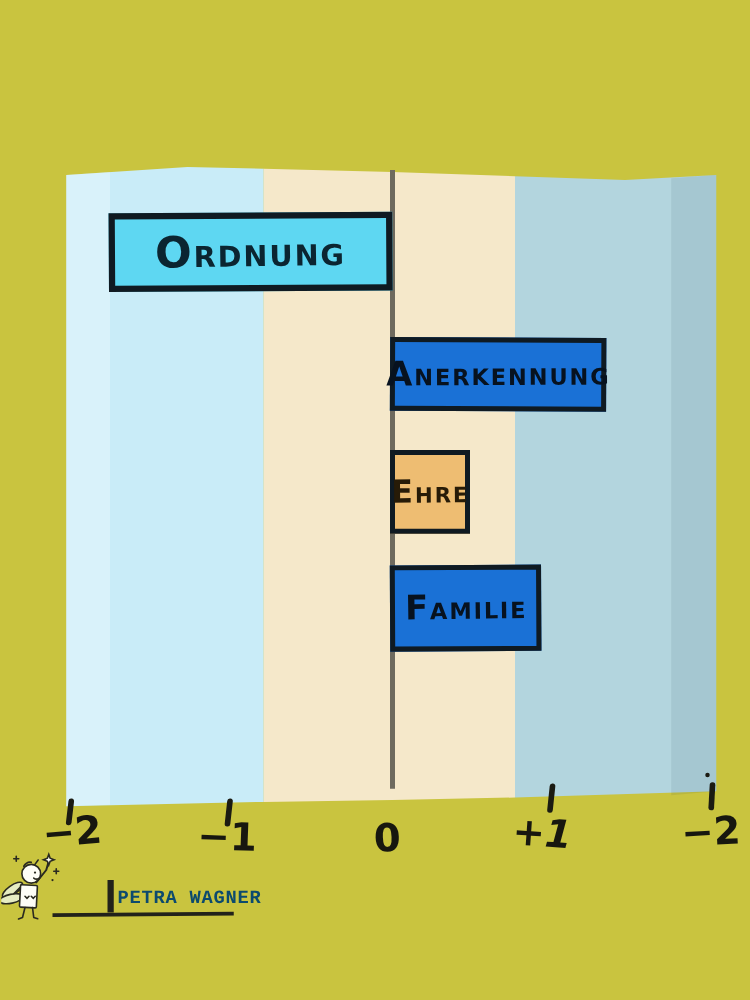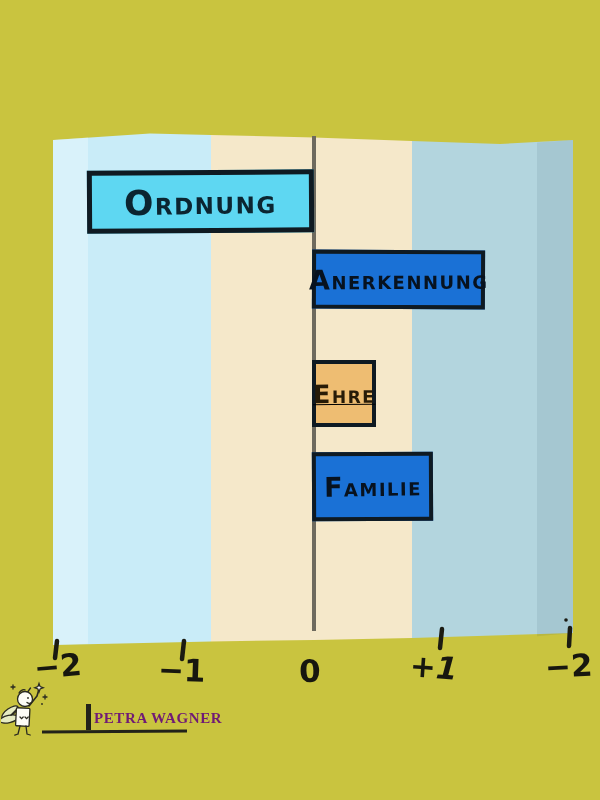--- a/index.html
+++ b/index.html
@@ -4,39 +4,39 @@
 <style>
   html,body{margin:0;padding:0;width:600px;height:800px;overflow:hidden;}
   body{background:#c9c43f;font-family:"DejaVu Sans",sans-serif;position:relative;}
   #bg-svg{position:absolute;left:0;top:0;pointer-events:none;}
   .bar{position:absolute;box-sizing:border-box;display:flex;align-items:center;justify-content:center;
        border:4px solid #0f1a22;}
   .bar-label{display:block;font-weight:bold;text-transform:uppercase;letter-spacing:1.5px;
        font-family:"DejaVu Sans",sans-serif;transform:rotate(-0.5deg);}
   .bar-label::first-letter{font-size:1.5em;}
   #bar-0{top:170px;height:63px;border-width:5px;transform:rotate(-0.35deg);}
-  #bar-1{top:250px;height:59px;transform:rotate(0.25deg);}
+  #bar-1{top:270px;height:59px;transform:rotate(0.25deg);}
   #bar-2{top:360px;height:67px;}
   #bar-3{top:452px;height:69px;transform:rotate(-0.3deg);}
   #bar-0 .bar-label{font-size:23px;color:#0b2531;}
   #bar-1 .bar-label{font-size:18px;color:#07121f;}
   #bar-2 .bar-label{font-size:17px;color:#271b07;}
   #bar-3 .bar-label{font-size:18px;color:#07121f;}
   .tick-label{position:absolute;font-weight:bold;font-size:31px;color:#17170f;
        font-family:"DejaVu Sans",sans-serif;}
   #tl-0{left:34px;top:648px;transform:rotate(-5deg);}
   #tl-1{left:158px;top:652px;transform:rotate(2deg);}
   #tl-2{left:299px;top:653px;transform:rotate(-2deg);}
   #tl-3{left:410px;top:649px;transform:rotate(4deg);font-style:italic;}
   #tl-4{left:545px;top:648px;transform:rotate(-3deg);}
   .sig-underline{position:absolute;left:42px;top:730px;width:145px;height:2.5px;
        background:#22221a;transform:rotate(-0.4deg);}
   .sig-mark{position:absolute;left:86px;top:704px;width:4.5px;height:26px;background:#22221a;}
   .sig-name{position:absolute;left:94px;top:710px;font-size:15px;font-weight:bold;
-       letter-spacing:0.6px;color:#701a75;font-family:Liberation Serif, serif;}
+       letter-spacing:0.6px;color:#0c4a6e;font-family:Liberation Mono, monospace;}
   .fairy{position:absolute;left:1px;top:681px;width:48px;height:62px;}
 </style>
 </head>
 <body style="background: rgb(201, 196, 63);">
 
 <svg id="bg-svg" width="600" height="800" viewBox="0 0 600 800">
   <polygon points="53,140 150,133.5 211,135 211,641.5 53,645" fill="#c9ecf8"></polygon>
   <polygon points="211,135 314,137.5 412,141 412,638 314,640 211,641.5" fill="#f5e8ca"></polygon>
   <polygon points="412,141 500,144 573,140 573,633 412,638" fill="#b3d5de"></polygon>
   <polygon fill="rgba(255,255,255,0.30)" points="53,140 88,137.5 88,643.8 53,645"></polygon>
@@ -50,21 +50,21 @@
   </g>
   <circle cx="566" cy="620" r="1.8" fill="#1b1b12"></circle>
 </svg>
 
 <div class="bar" id="bar-0" style="background: rgb(94, 215, 242); left: 87.05px; width: 226.95px;">
   <span class="bar-label">Ordnung</span>
 </div>
 <div class="bar" id="bar-1" style="background: rgb(26, 113, 214); left: 312px; width: 172.85px;">
   <span class="bar-label">Anerkennung</span>
 </div>
-<div class="bar" id="bar-2" style="background: rgb(238, 189, 114); left: 312px; width: 64.475px; text-decoration: underline;">
+<div class="bar" id="bar-2" style="background: rgb(238, 189, 114); left: 312px; width: 64.475px;">
   <span class="bar-label">Ehre</span>
 </div>
 <div class="bar" id="bar-3" style="background: rgb(26, 113, 214); left: 312px; width: 121px;">
   <span class="bar-label">Familie</span>
 </div>
 
 <div class="tick-label" id="tl-0">−2</div>
 <div class="tick-label" id="tl-1">−1</div>
 <div class="tick-label" id="tl-2">0</div>
 <div class="tick-label" id="tl-3">+1</div>

